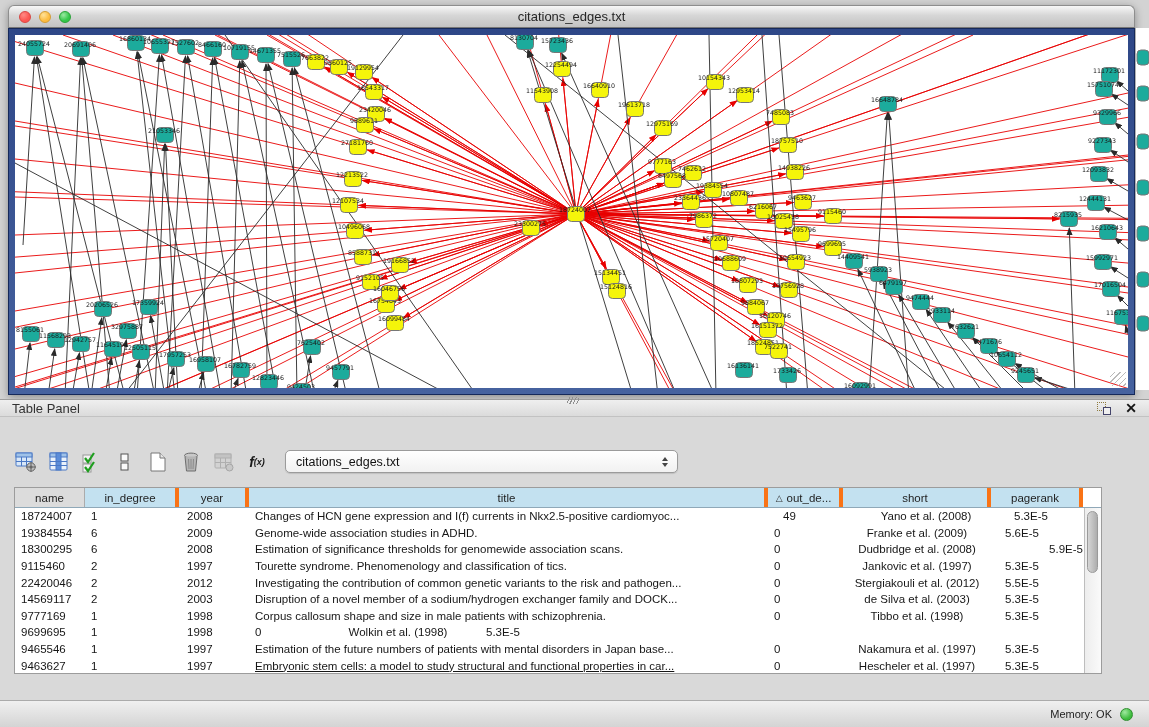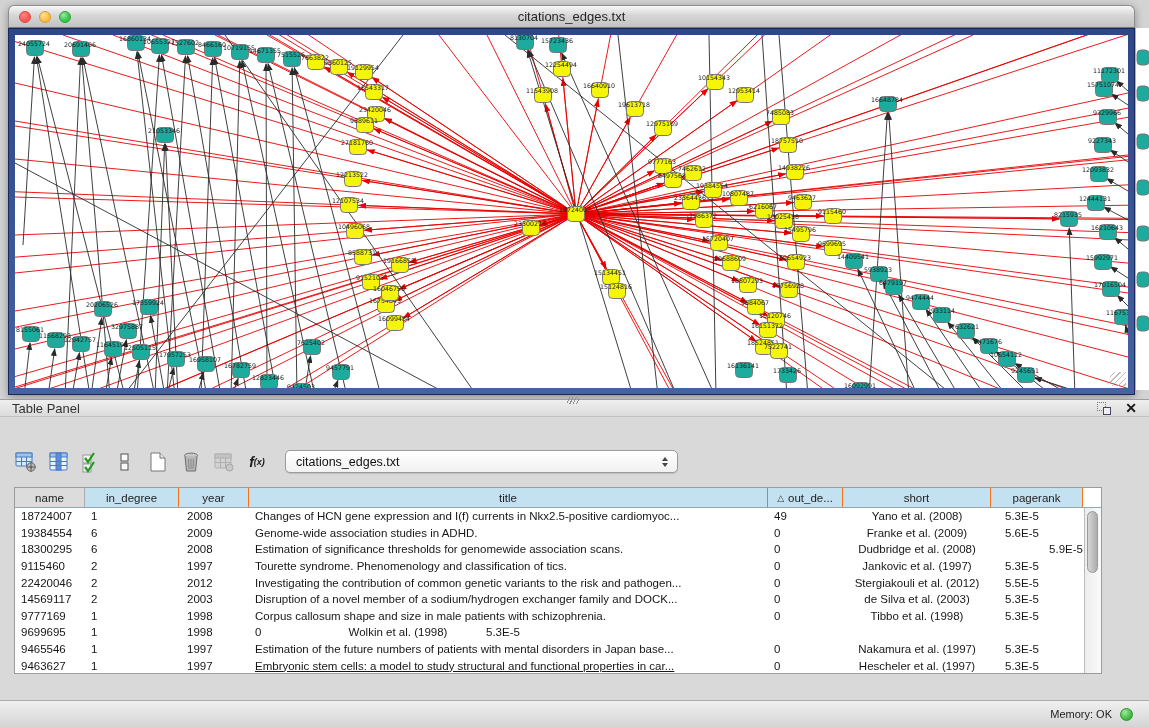--- a/index.html
+++ b/index.html
@@ -52,21 +52,21 @@
     border-radius:5px; background:linear-gradient(#FFFFFF,#F1F1F1); display:flex; align-items:center;
     font-size:12.5px; color:#111; padding-left:10px; box-shadow:0 1px 1px rgba(0,0,0,.12); }
   .combo-arrows { margin-left:auto; margin-right:9px; display:flex; flex-direction:column; gap:2px; }
   .combo-arrows i { display:block; width:0; height:0; border-left:3.5px solid transparent; border-right:3.5px solid transparent; }
   .combo-arrows .up { border-bottom:4px solid #444; }
   .combo-arrows .down { border-top:4px solid #444; }
 
   .data-table { position:absolute; left:14px; top:70px; width:1088px; height:187px;
     border:1px solid #9C9C9C; background:#FFFFFF; display:flex; flex-direction:column; }
   .thead { display:flex; height:20px; flex:0 0 20px; border-bottom:1px solid #8FA8B8; }
-  .th { background:#C3E1F0; border-right:1px solid #f97316; font-size:11.5px; color:#1E1E1E;
+  .th { background:#C3E1F0; border-right:4px solid #f97316; font-size:11.5px; color:#1E1E1E;
     display:flex; align-items:center; justify-content:center; overflow:hidden; white-space:nowrap; }
   .th.gray { background:#DCDCDC; border-right:1px solid #ABABAB; }
   .th .sort { font-size:9px; margin-right:4px; color:#333; }
   .tbody { flex:1; overflow:hidden; position:relative; }
   .tr { display:flex; height:16.6px; align-items:center; }
   .td { font-size:11.5px; color:#161616; white-space:nowrap; overflow:hidden; }
   .vscroll { position:absolute; right:0; top:20px; bottom:0; width:17px;
     background:linear-gradient(to right,#EDEDED,#FAFAFA); border-left:1px solid #BDBDBD; }
   .vthumb { position:absolute; left:2px; top:3px; width:11px; height:62px; border-radius:6px;
     border:1px solid #9A9A9A; background:linear-gradient(to right,#D6D6D6,#ADADAD); }
@@ -863,21 +863,21 @@
         <div class="th" style="width: 92px;">
           <span>pagerank</span>
         </div>
       </div>
     <div class="tbody" id="tbody">
         <div class="tr">
           <div class="td" style="width: 70px; text-align: left; padding-left: 6px;">18724007</div>
           <div class="td" style="width: 94px; text-align: left; padding-left: 6px;">1</div>
           <div class="td" style="width: 70px; text-align: left; padding-left: 8px;">2008</div>
           <div class="td" style="width: 519px; text-align: left; padding-left: 6px;">Changes of HCN gene expression and I(f) currents in Nkx2.5-positive cardiomyoc...</div>
-          <div class="td" style="width: 75px; text-align: left; padding-left: 6px;">49</div>
+          <div class="td" style="width: 75px; text-align: left; padding-left: 6px; margin-left: 9px;">49</div>
           <div class="td" style="width: 148px; text-align: center; padding-left: 0px;">Yano et al. (2008)</div>
           <div class="td" style="width: 92px; text-align: left; padding-left: 14px;">5.3E-5</div>
         </div>
         <div class="tr">
           <div class="td" style="width: 70px; text-align: left; padding-left: 6px;">19384554</div>
           <div class="td" style="width: 94px; text-align: left; padding-left: 6px;">6</div>
           <div class="td" style="width: 70px; text-align: left; padding-left: 8px;">2009</div>
           <div class="td" style="width: 519px; text-align: left; padding-left: 6px;">Genome-wide association studies in ADHD.</div>
           <div class="td" style="width: 75px; text-align: left; padding-left: 6px;">0</div>
           <div class="td" style="width: 148px; text-align: center; padding-left: 0px;">Franke et al. (2009)</div>

